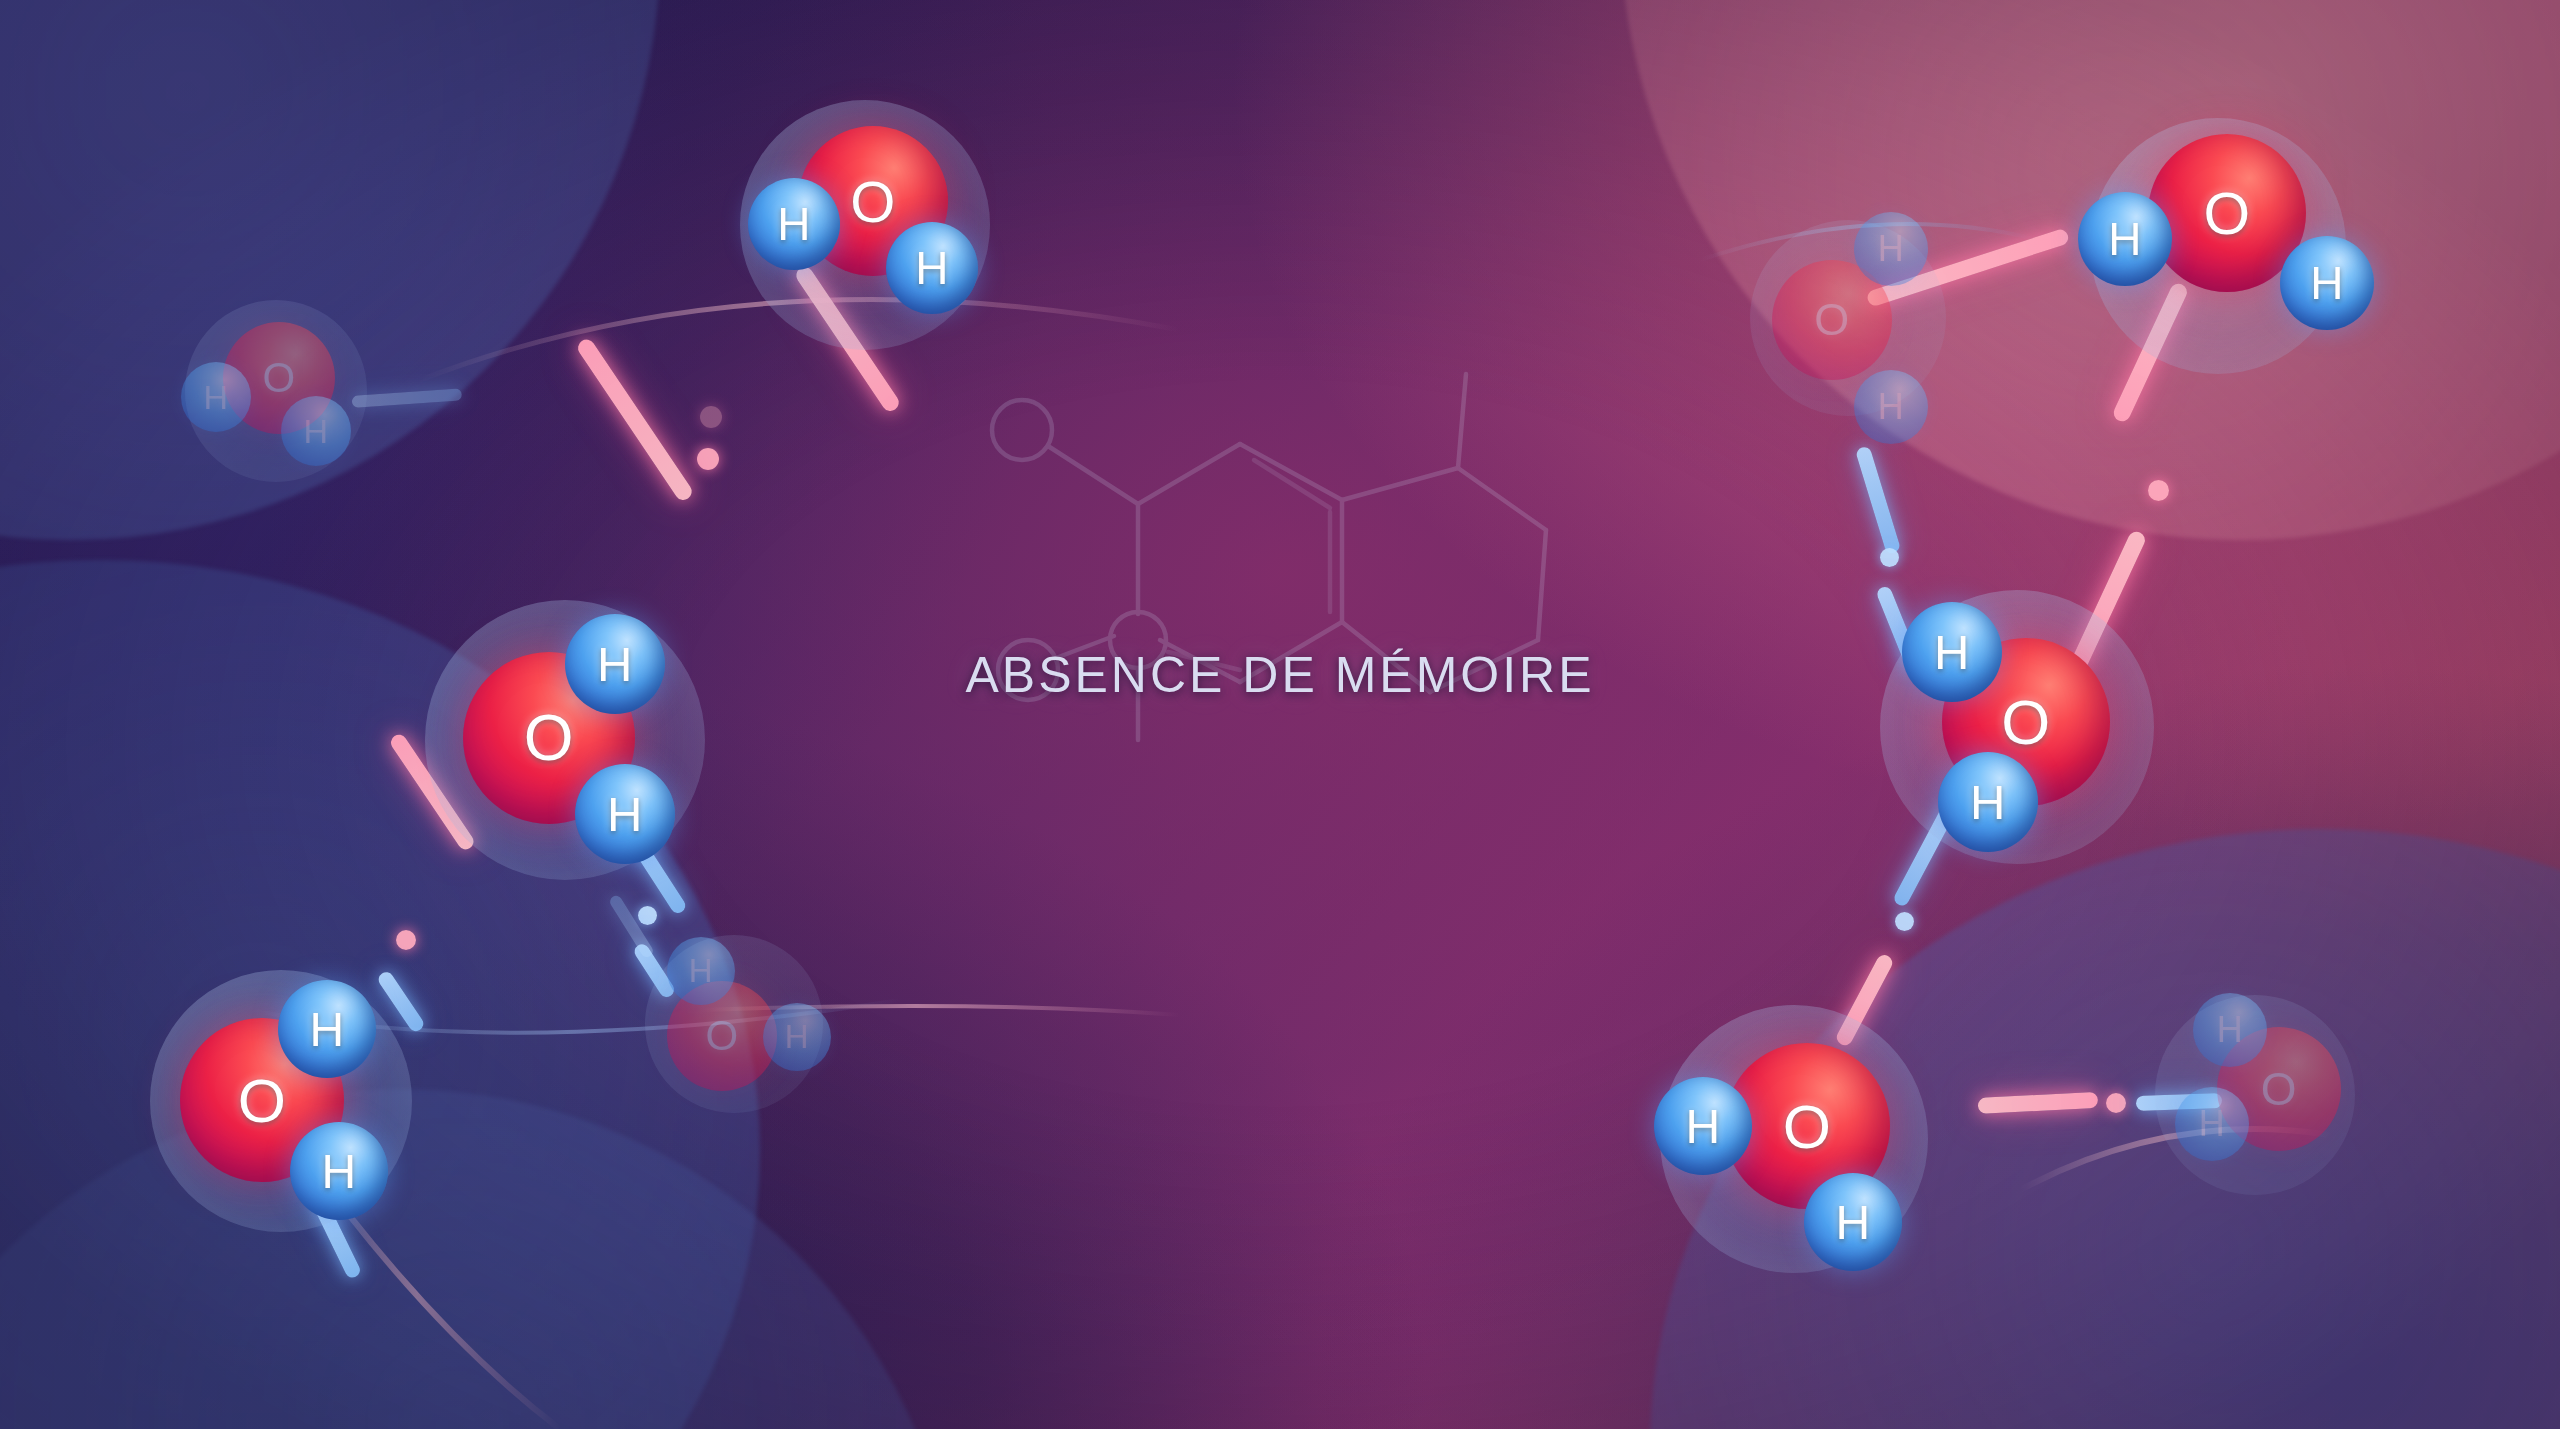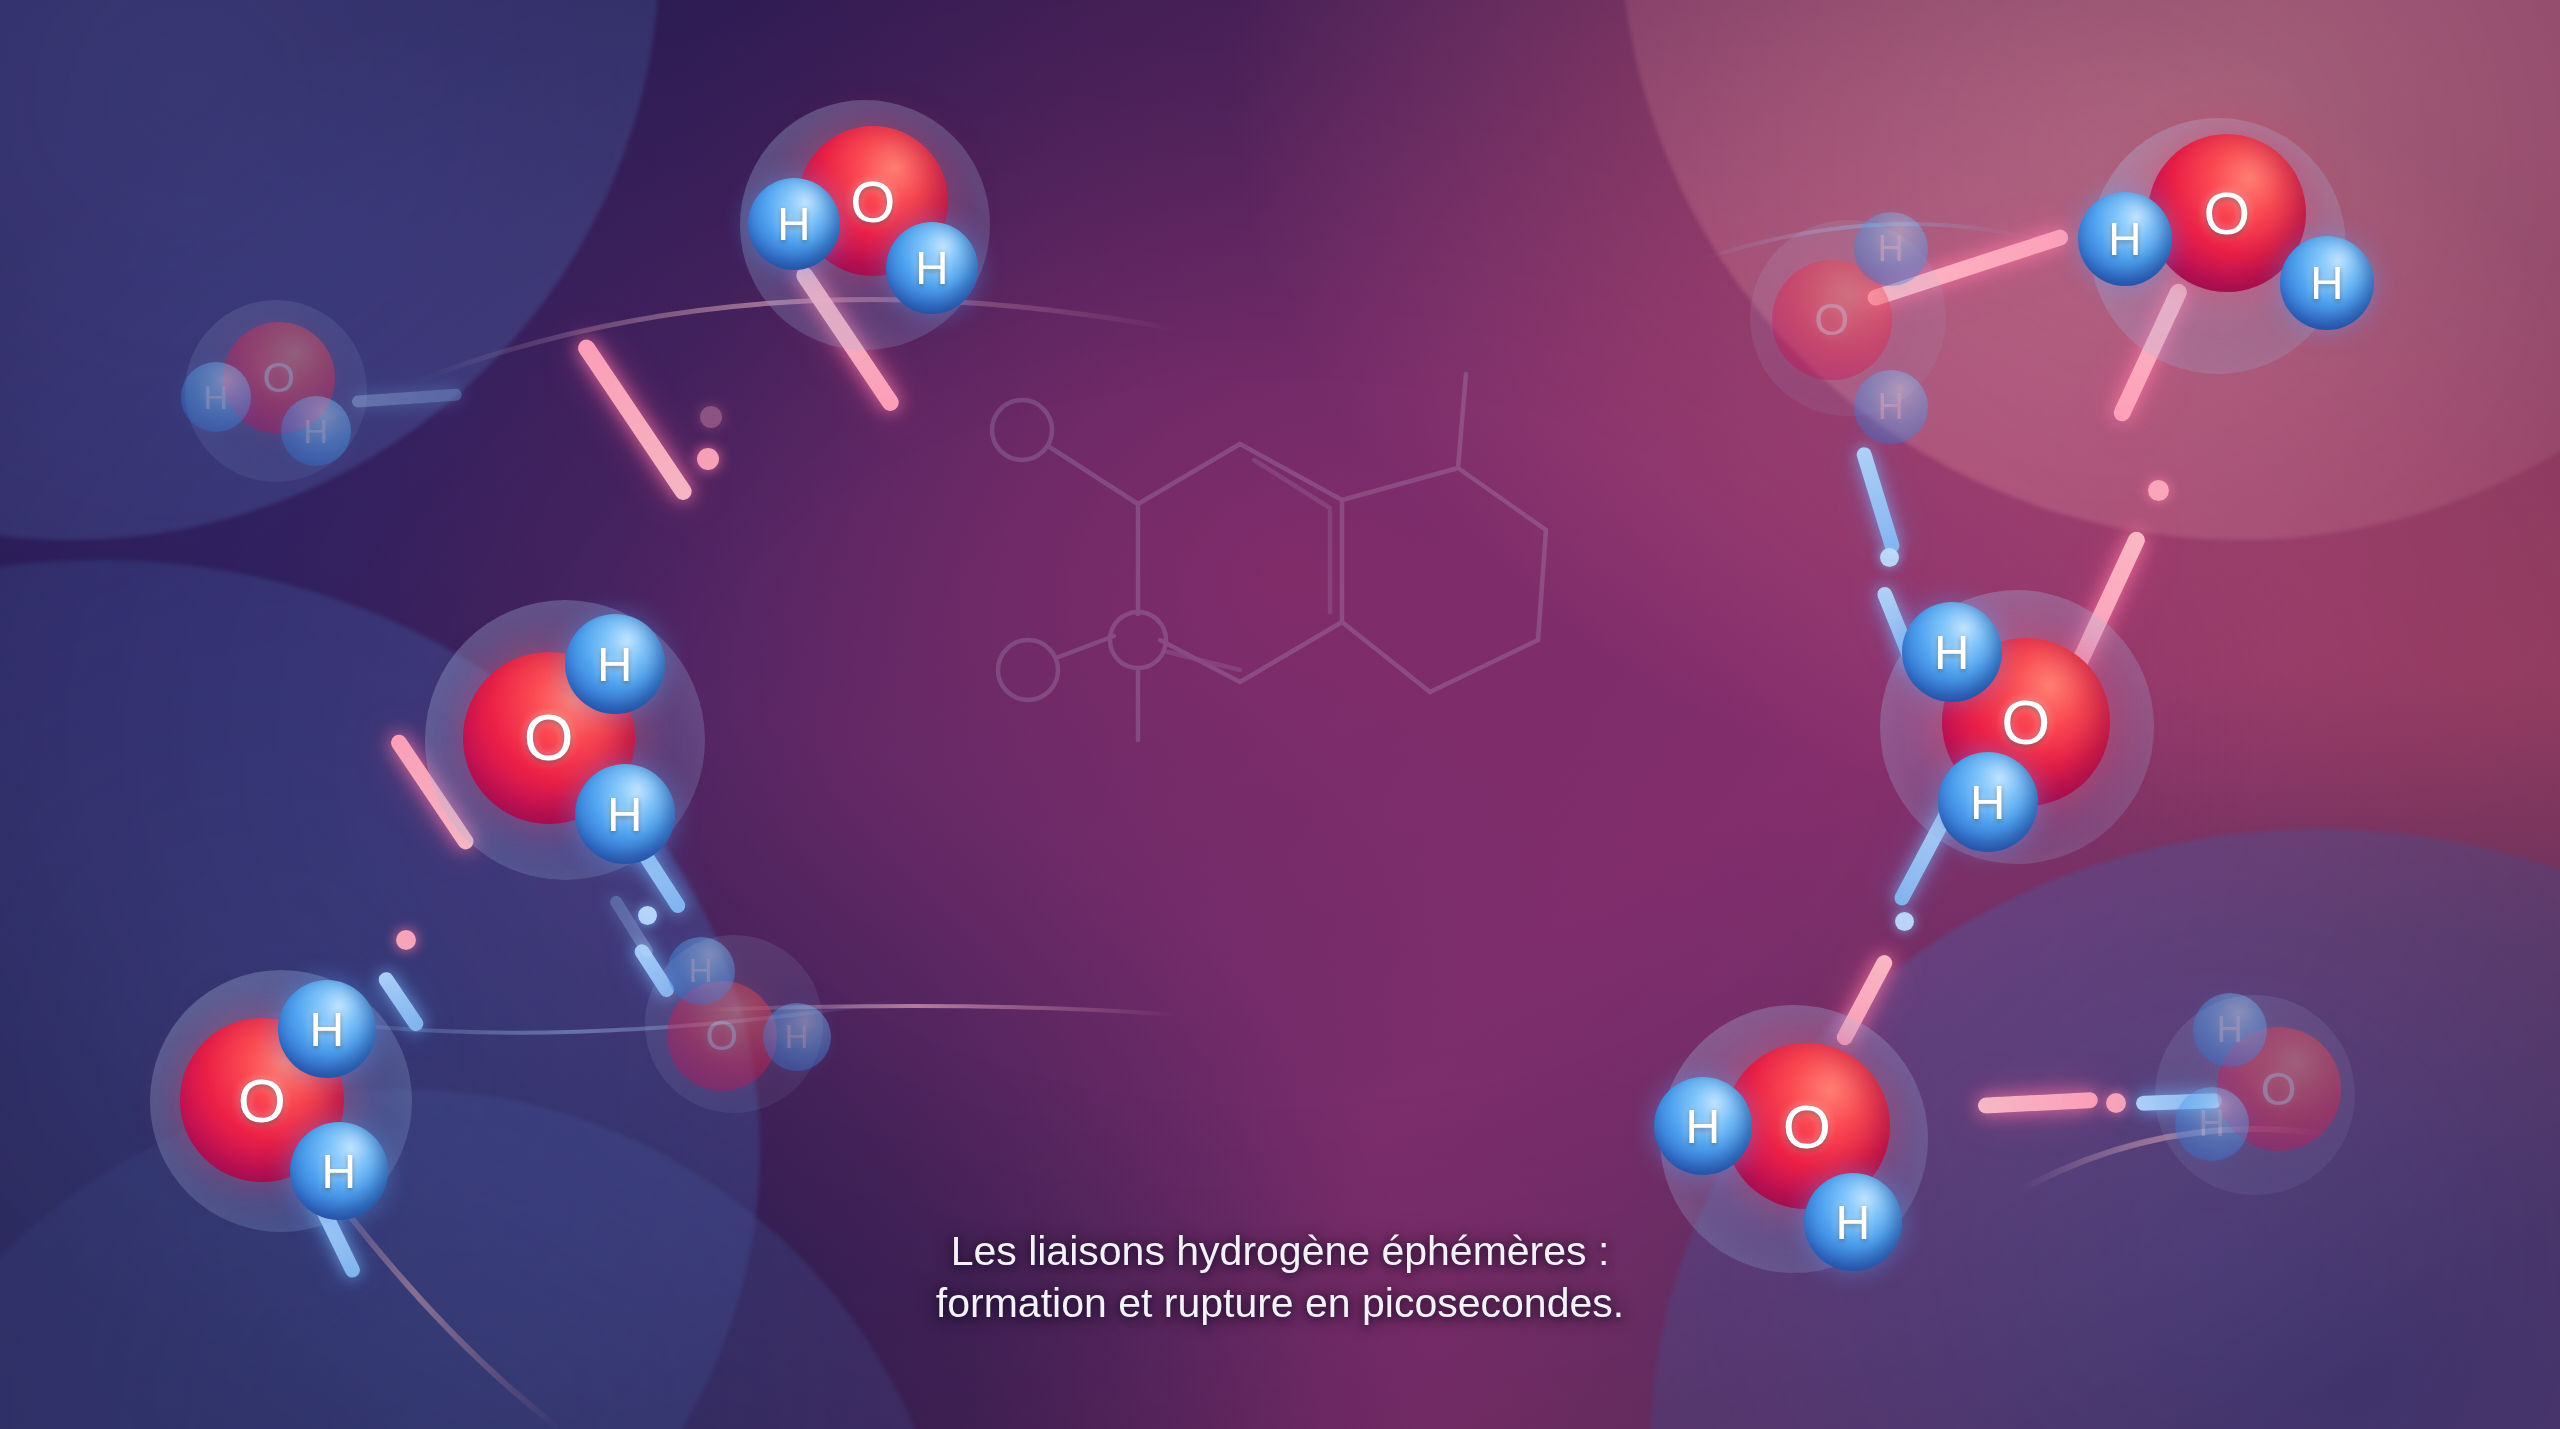--- a/index.html
+++ b/index.html
@@ -384,20 +384,17 @@
       <div class="atom atom-H" style="left:38px; top:-2px; width:74px; height:74px;">
         <span class="lbl" style="font-size:36px;">H</span>
       </div>
       <div class="atom atom-H" style="left:20px; top:92px; width:74px; height:74px;">
         <span class="lbl" style="font-size:36px;">H</span>
       </div>
     </div>
   </div>
 
   <div id="title-block">
+    <div class="line">ABSENCE DE MÉMOIRE</div>
   </div>
 
-  <div id="caption-block">
-    <div class="line">Les liaisons hydrogène éphémères :</div>
-    <div class="line">formation et rupture en picosecondes.</div>
-  </div>
 
 </div>
 
 </body></html>

